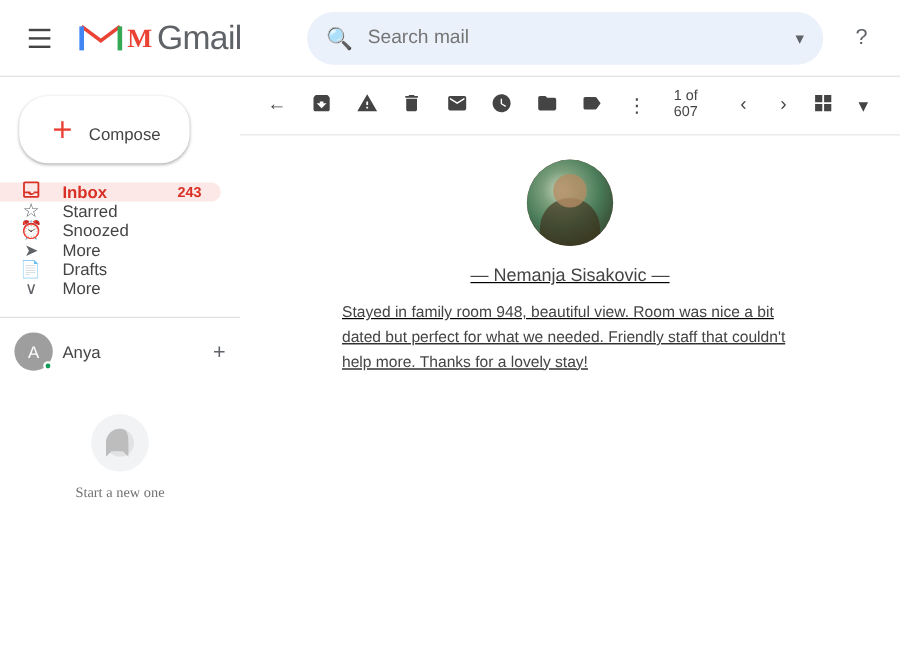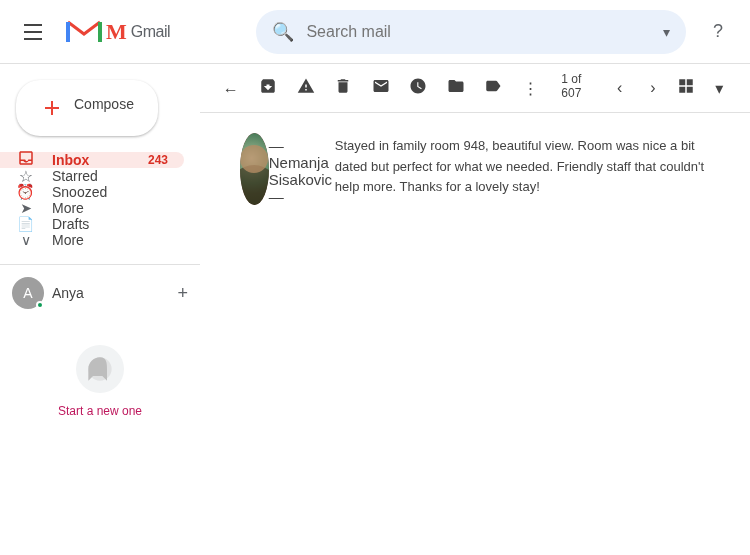--- a/index.html
+++ b/index.html
@@ -30,21 +30,21 @@
       width: 32px; height: 32px; border-radius: 50%; border: none; background: transparent;
       cursor: pointer; font-size: 18px; color: #5f6368; display: flex; align-items: center; justify-content: center;
     }
 
     
     .main { display: flex; flex: 1; overflow: hidden; }
 
     
     .sidebar { width: 200px; flex-shrink: 0; padding-top: 8px; overflow-y: auto; }
     .compose-btn {
-      display: flex; align-items: flex-start; gap: 10px;
+      display: flex; align-items: flex-end; gap: 10px;
       margin: 8px 16px 16px 16px;
       padding: 16px 24px; border-radius: 24px;
       background: #fff; border: none; cursor: pointer;
       box-shadow: 0 1px 3px rgba(0,0,0,0.2), 0 1px 2px rgba(0,0,0,0.1);
       font-size: 14px; font-weight: 500; color: #444;
     }
     .compose-plus {
       width: 24px; height: 24px; position: relative;
     }
     .compose-plus::before, .compose-plus::after {
@@ -97,22 +97,23 @@
     }
 
     
     .email-content {
       flex: 1; overflow-y: auto;
       background: #fff;
     }
 
     
     .review-section {
-      display: flex; flex-direction: row; align-items: center;
+      display: flex; flex-direction: column; align-items: center;
       padding: 20px 40px 30px;
+      text-decoration: underline;
     }
     .reviewer-avatar {
       width: 72px; height: 72px; border-radius: 50%;
       background: linear-gradient(135deg, #6d4c41, #8d6e63);
       margin-bottom: 16px; overflow: hidden; display: flex; align-items: center; justify-content: center;
     }
     .reviewer-avatar-img {
       width: 100%; height: 100%;
       background: linear-gradient(160deg, #4a7c5a 0%, #6d4c41 50%, #8d6e63 100%);
       border-radius: 50%;
@@ -164,21 +165,21 @@
       <svg width="36" height="28" viewBox="0 0 36 28">
         <path d="M2 4h32v20H2z" fill="none"></path>
         <path d="M2 4l16 12L34 4" stroke="#EA4335" stroke-width="3" fill="none"></path>
         <rect x="0" y="4" width="4" height="20" fill="#4285F4"></rect>
         <rect x="32" y="4" width="4" height="20" fill="#34A853"></rect>
         <path d="M0 4L18 16 36 4" fill="none"></path>
         <path d="M2 4h32" stroke="#FBBC05" stroke-width="0" fill="none"></path>
 
       </svg>
       <span style="font-size:22px; font-weight:700; color:#EA4335; font-family:Georgia,serif">M</span>
-      <span style="font-size:16px; color:#5f6368; font-weight:300; letter-spacing:-0.5px">Gmail</span>
+      <span style="font-size:28px; color:#5f6368; font-weight:300; letter-spacing:-0.5px">Gmail</span>
     </div>
   </div>
   <div class="search-bar">
     <span class="search-icon">🔍</span>
     <input type="text" placeholder="Search mail" style="">
     <span class="chevron-down">▾</span>
   </div>
   <div class="header-right">
     <button class="help-btn">
       <span>?</span>
@@ -242,21 +243,21 @@
         <span style="margin-left:auto;font-size:18px;color:#5f6368;cursor:pointer">+</span>
       </div>
 
       <div style="text-align:center;padding:20px 8px 8px;">
         <div style="width:48px;height:48px;border-radius:50%;background:#f1f3f4;margin:0 auto 8px;display:flex;align-items:center;justify-content:center;">
           <svg width="28" height="28" viewBox="0 0 24 24" fill="#bdbdbd">
               <path d="M12 2C6.48 2 2 6.48 2 12s4.48 10 10 10 10-4.48 10-10S17.52 2 12 2zm-2 14.5v-9l6 4.5-6 4.5z" opacity="0.3"></path>
               <path d="M12 2C6.48 2 2 6.48 2 12v10l4-4h8l4 4V12C18 6.48 17.52 2 12 2z"></path>
             </svg>
         </div>
-        <a style="font-size:12px;color:#be185d;cursor:pointer;text-decoration:none;">Start a new one</a>
+        <a style="font-size:12px;color:#737373;cursor:pointer;text-decoration:none;font-family:Liberation Serif, serif;">Start a new one</a>
       </div>
     </div>
   </div>
 
   <div class="content-area">
 
     <div class="email-toolbar">
       <button class="toolbar-btn">
         <span>←</span>
       </button>

